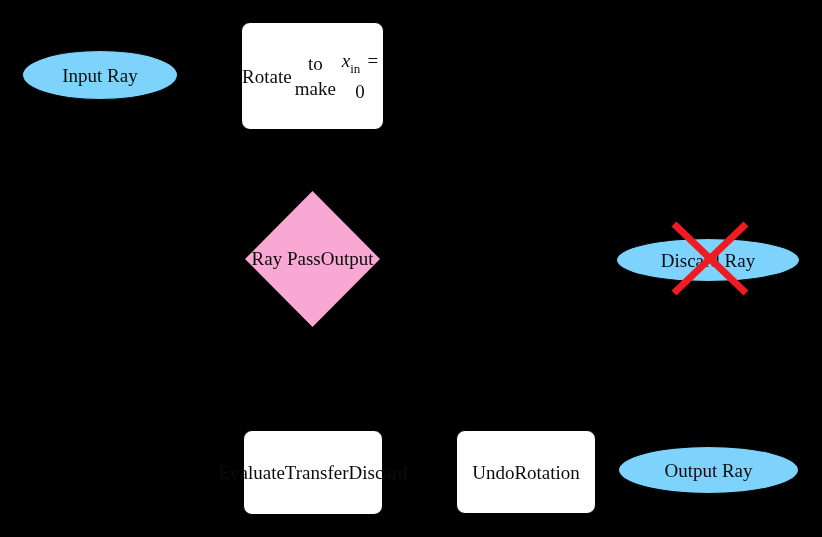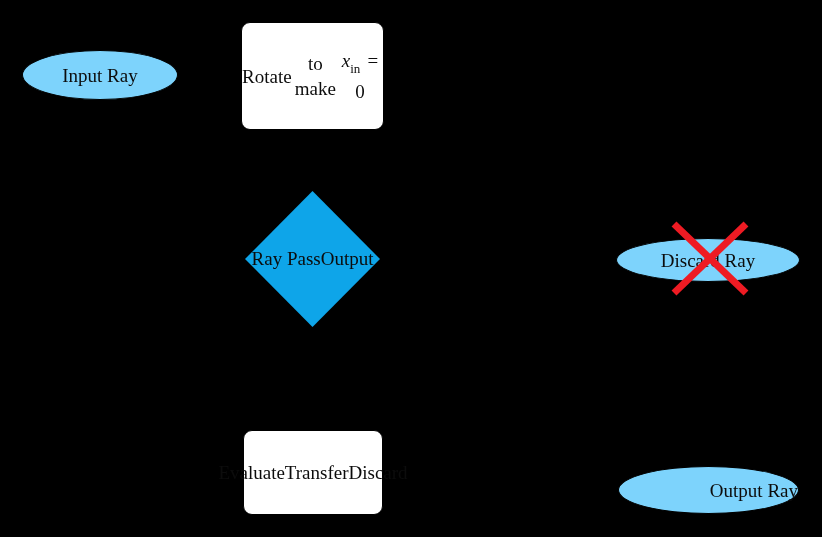--- a/index.html
+++ b/index.html
@@ -26,32 +26,32 @@
     background:#7dd3fc;
     border:1.5px solid #000;
     border-radius:50%;
   }
   .rect{
     background:#fff;
     border:1px solid #000;
     border-radius:9px;
   }
   .diamond{
-    background:#0ea5e9;
+    background:#f9a8d4;
     clip-path:polygon(50% 0,100% 50%,50% 100%,0 50%);
     line-height:26px;
   }
   
   .n-input   {left:22px;  top:50px;  width:156px; height:50px;}
   .n-rotate  {left:241px; top:22px;  width:143px; height:108px;}
   .n-raypass {left:245px; top:191px; width:135px; height:136px;}
   .n-discard {left:616px; top:238px; width:184px; height:44px;}
   .n-eval    {left:243px; top:430px; width:140px; height:85px;}
   .n-undo    {left:456px; top:430px; width:140px; height:84px;}
-  .n-output  {left:618px; top:466px; width:181px; height:48px;justify-content:flex-end;}
+  .n-output  {left:618px; top:446px; width:181px; height:48px;}
   .x-overlay {position:absolute; left:668px; top:219px; width:84px; height:79px;}
   .math-line i{font-style:italic;}
   .math-line sub{font-size:13px; font-style:normal; position:relative; top:2px;}
   .math-line .eq{margin-left:7px; letter-spacing:2px;}
 </style>
 </head>
 <body>
 
 <div class="canvas">
 
@@ -77,18 +77,22 @@
     <line x1="6" y1="5" x2="78" y2="74" stroke="#ee1b23" stroke-width="7" stroke-linecap="butt"></line>
     <line x1="78" y1="5" x2="6" y2="74" stroke="#ee1b23" stroke-width="7" stroke-linecap="butt"></line>
   </svg>
 
   <div class="node rect n-eval">
     <span>Evaluate</span>
     <span>Transfer</span>
     <span>Discard</span>
   </div>
 
+  <div class="node rect n-undo">
+    <span>Undo</span>
+    <span>Rotation</span>
+  </div>
 
   <div class="node ellipse n-output">
     <span>Output Ray</span>
   </div>
 
 </div>
 
 </body></html>

